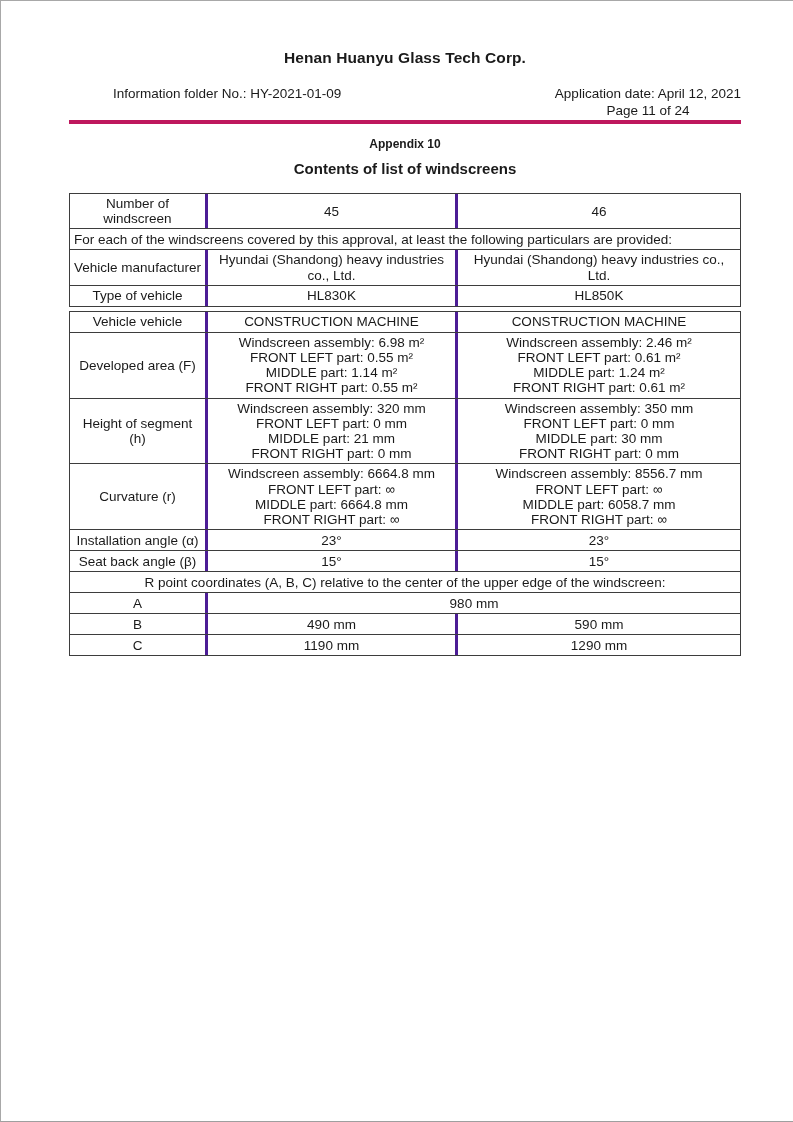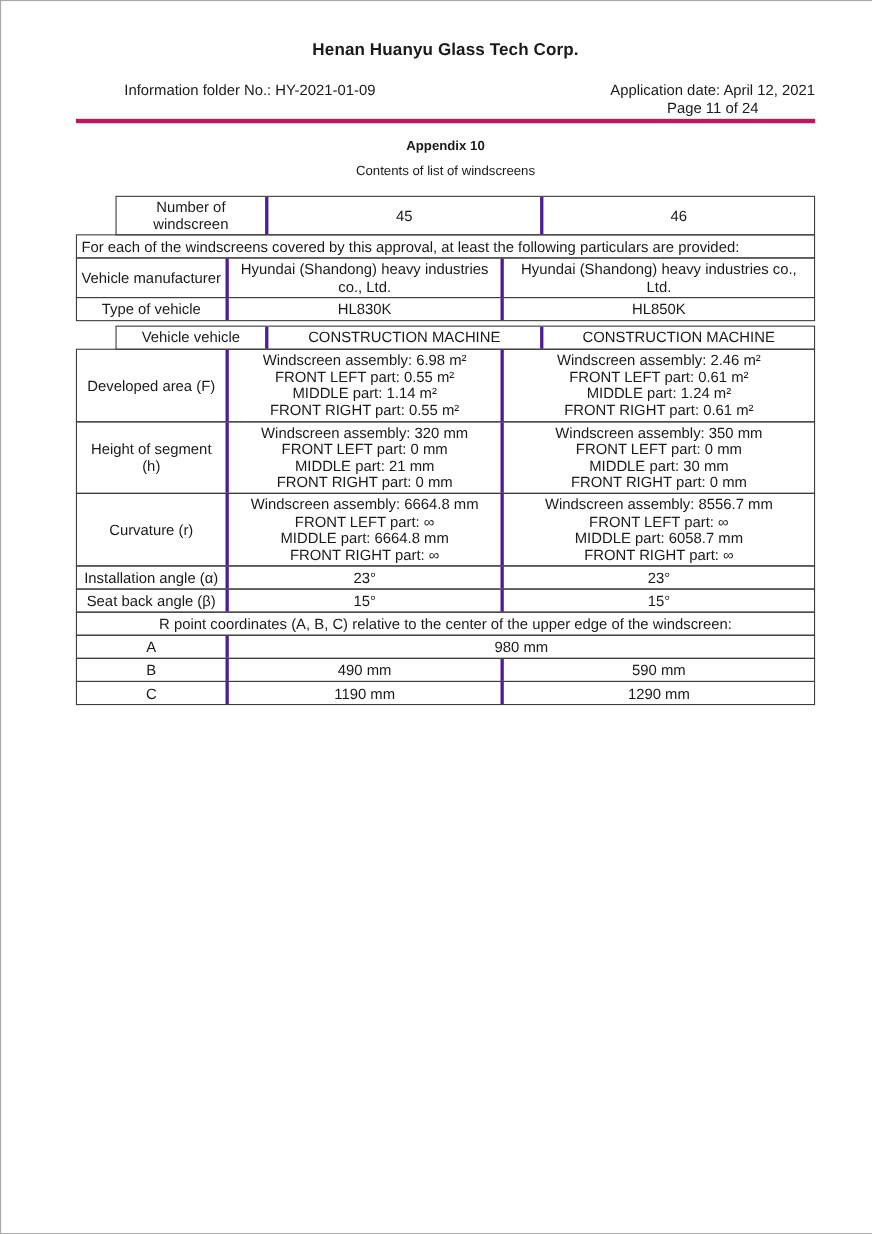--- a/index.html
+++ b/index.html
@@ -13,21 +13,21 @@
     border-bottom: 1px solid #9f9f9f;
     font-family: "Liberation Sans", sans-serif;
     color: #1a1a1a;
     overflow: hidden;
   }
   .content {
     margin-left: 68px;
     width: 672px;
   }
   .company-title {
-    padding-top: 36px;
+    padding-top: 48px;
     text-align: center;
     font-weight: bold;
     font-size: 15.5px;
     letter-spacing: 0.1px;
   }
   .header-block {
     margin-top: 18px;
     border-bottom: 4px solid #be185d;
     padding-bottom: 1px;
   }
@@ -43,33 +43,33 @@
   .meta-right span { display: block; }
   .appendix-title {
     margin-top: 13px;
     text-align: center;
     font-weight: bold;
     font-size: 12px;
   }
   .doc-subtitle {
     margin-top: 9px;
     text-align: center;
-    font-weight: normal;
-    font-size: 12px;
+    font-weight: bold;
+    font-size: 15px;
   }
   .dtable { margin-top: 16px; }
   .dtable.sec2 { margin-top: 4px; }
   .trow {
     display: flex;
     border: 1px solid #3d3d3d;
     margin-top: -1px;
     min-height: 22px;
     box-sizing: border-box;
   }
-  .dtable .trow:first-child { margin-top: 0; margin-left: 36px; }
+  .dtable .trow:first-child { margin-top: 0; }
   .cell {
     display: flex;
     flex-direction: column;
     justify-content: center;
     align-items: center;
     text-align: center;
     padding: 2px 4px;
     font-size: 13.5px;
     line-height: 15.2px;
     box-sizing: border-box;

